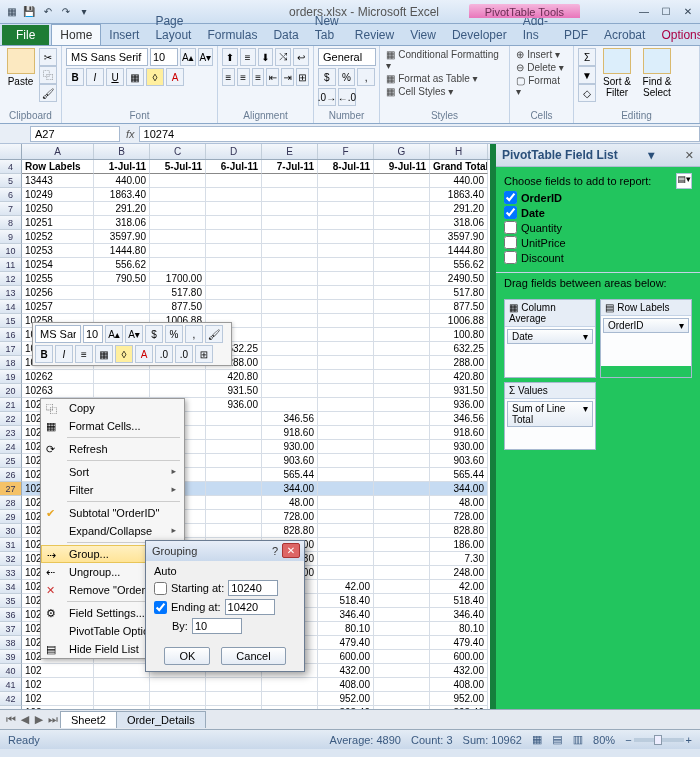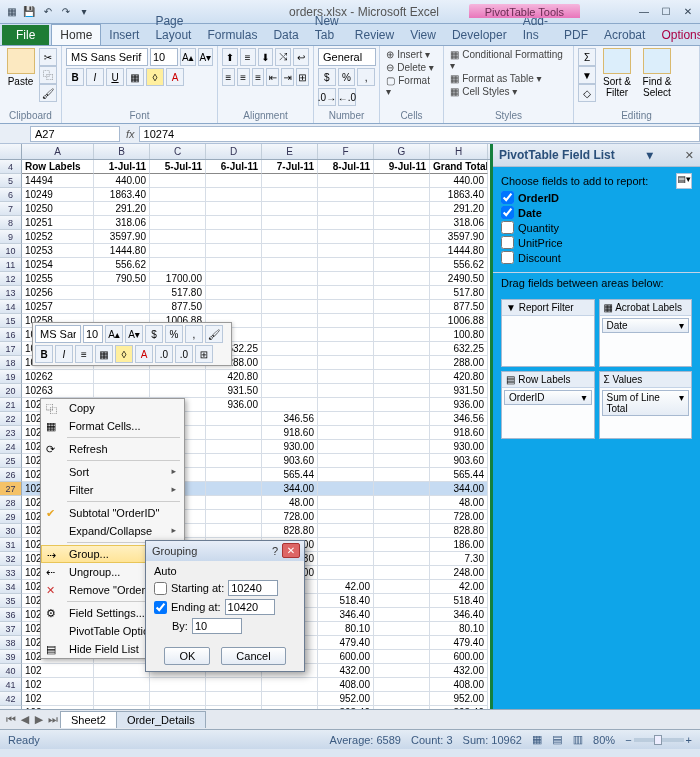--- a/index.html
+++ b/index.html
@@ -23,21 +23,21 @@
 .small-row { display: flex; gap: 2px; margin-bottom: 2px; }
 .sbtn { width: 18px; height: 18px; border: 1px solid #b9c8db; background: #eef3fa; font-size: 10px; display:flex; align-items:center; justify-content:center; }
 .font-name { width: 82px; height: 18px; border:1px solid #a7b9d0; background:#fff; font-size:11px; padding:0 4px;}
 .font-size { width: 28px; height: 18px; border:1px solid #a7b9d0; background:#fff; font-size:11px; padding:0 2px;}
 .namebox-row { height: 20px; background: #e8eef6; display:flex; align-items:center; border-bottom:1px solid #b0c1d8;}
 .namebox { width: 90px; background:#fff; border:1px solid #a7b9d0; margin:0 6px 0 30px; font-size:11px; padding:1px 4px;}
 .fx-label { font-style: italic; color:#555; margin-right:4px;}
 .formula-bar { flex:1; background:#fff; border:1px solid #a7b9d0; height:16px; font-size:11px; padding:0 4px;}
 .workspace { display:flex; height: 565px; }
 .sheet-area { flex:1; background:#fff; position:relative; overflow:hidden; }
-.field-pane { width:210px; background:#0ea5e9; border-left:3px solid #15803d;}
+.field-pane { width:210px; background:#22c55e; border-left:6px solid #15803d;}
 .grid-header { display:flex; height:16px; background:linear-gradient(#f4f7fb,#dbe5f1); font-size:10px; color:#335; border-bottom:1px solid #9ab;}
 .rowhead-spacer { width:22px; border-right:1px solid #9ab;}
 .colh { border-right:1px solid #c2ceda; text-align:center; line-height:16px;}
 .grid-body { position:relative; }
 .grow { display:flex; height:14px; font-size:10px;}
 .rowh { width:22px; background:linear-gradient(#f4f7fb,#dbe5f1); border-right:1px solid #9ab; border-bottom:1px solid #c2ceda; text-align:center; line-height:14px; font-size:9px; color:#335;}
 .gcell { border-right:1px solid #d6dde6; border-bottom:1px solid #d6dde6; padding:0 3px; line-height:14px; overflow:hidden; white-space:nowrap;}
 .gcell.r { text-align:right; }
 .hdr-row .gcell { font-weight:bold; border-bottom:1px solid #888;}
 .selected-row .gcell { background:#c6dbf2; }
@@ -190,35 +190,35 @@
         <div class="sbtn">%</div>
         <div class="sbtn">,</div>
       </div>
       <div class="small-row">
         <div class="sbtn">.0→</div>
         <div class="sbtn">←.0</div>
       </div>
     </div>
     <div class="rgroup-label">Number</div>
   </div>
+  <div class="rgroup" style="width:130px">
+    <div>
+      <div class="menu-like">▦ <span>Conditional Formatting</span> ▾</div>
+      <div class="menu-like">▦ <span>Format as Table</span> ▾</div>
+      <div class="menu-like">▦ <span>Cell Styles</span> ▾</div>
+    </div>
+    <div class="rgroup-label">Styles</div>
+  </div>
   <div class="rgroup" style="width:64px">
     <div>
       <div class="menu-like">⊕ <span>Insert</span> ▾</div>
       <div class="menu-like">⊖ <span>Delete</span> ▾</div>
       <div class="menu-like">▢ <span>Format</span> ▾</div>
     </div>
     <div class="rgroup-label">Cells</div>
-  </div>
-  <div class="rgroup" style="width:130px">
-    <div>
-      <div class="menu-like">▦ <span>Conditional Formatting</span> ▾</div>
-      <div class="menu-like">▦ <span>Format as Table</span> ▾</div>
-      <div class="menu-like">▦ <span>Cell Styles</span> ▾</div>
-    </div>
-    <div class="rgroup-label">Styles</div>
   </div>
   <div class="rgroup" style="flex:1">
     <div class="rgroup-body">
       <div>
         <div class="sbtn">Σ</div>
         <div class="sbtn">▼</div>
         <div class="sbtn">◇</div>
       </div>
       <div class="big-btn"><div class="icn" style="background:#dceefb"></div><span>Sort &amp; Filter</span></div>
       <div class="big-btn"><div class="icn" style="background:#dceefb"></div><span>Find &amp; Select</span></div>
@@ -255,21 +255,21 @@
           <div class="gcell r" style="width: 56px;">1-Jul-11</div>
           <div class="gcell r" style="width: 56px;">5-Jul-11</div>
           <div class="gcell r" style="width: 56px;">6-Jul-11</div>
           <div class="gcell r" style="width: 56px;">7-Jul-11</div>
           <div class="gcell r" style="width: 56px;">8-Jul-11</div>
           <div class="gcell r" style="width: 56px;">9-Jul-11</div>
           <div class="gcell r" style="width: 58px;">Grand Total</div>
         </div>
         <div class="grow">
           <div class="rowh">5</div>
-          <div class="gcell" style="width: 72px;">14494</div>
+          <div class="gcell" style="width: 72px;">13443</div>
           <div class="gcell r" style="width: 56px;">440.00</div>
           <div class="gcell r" style="width: 56px;"></div>
           <div class="gcell r" style="width: 56px;"></div>
           <div class="gcell r" style="width: 56px;"></div>
           <div class="gcell r" style="width: 56px;"></div>
           <div class="gcell r" style="width: 56px;"></div>
           <div class="gcell r" style="width: 58px;">440.00</div>
         </div>
         <div class="grow">
           <div class="rowh">6</div>
@@ -707,25 +707,21 @@
           <label class="field-chk bold"><input type="checkbox" checked="" style=""> OrderID</label>
           <label class="field-chk bold"><input type="checkbox" checked="" style=""> Date</label>
           <label class="field-chk"><input type="checkbox" style=""> Quantity</label>
           <label class="field-chk"><input type="checkbox" style=""> UnitPrice</label>
           <label class="field-chk"><input type="checkbox" style=""> Discount</label>
         </div>
     </div>
     <div style="padding:4px 8px;font-size:11px">Drag fields between areas below:</div>
     <div class="areas">
       <div class="area-box">
-        <div class="area-title">▼ <span>Report Filter</span></div>
-        <div class="area-body"></div>
-      </div>
-      <div class="area-box">
-        <div class="area-title">▦ <span>Acrobat Labels</span></div>
+        <div class="area-title">▦ <span>Column Average</span></div>
         <div class="area-body">
             <div class="pill">
               <span>Date</span>
               <span>▾</span>
             </div>
           </div>
       </div>
       <div class="area-box">
         <div class="area-title">▤ <span>Row Labels</span></div>
         <div class="area-body">
@@ -753,21 +749,21 @@
   <span class="navbtn">◀</span>
   <span class="navbtn">▶</span>
   <span class="navbtn">⏭</span>
   <div class="sheet-tab">Sheet2</div>
   <div class="sheet-tab inactive">Order_Details</div>
 </div>
 
 <div class="statusbar">
   <span>Ready</span>
   <div class="sb-right">
-    <span>Average: 6589</span>
+    <span>Average: 4890</span>
     <span>Count: 3</span>
     <span>Sum: 10962</span>
     <span>▦</span>
     <span>▤</span>
     <span>▥</span>
     <span>80%</span>
     <div class="zoombar">
         <span>−</span>
         <div class="track">
           <div class="thumb"></div>

